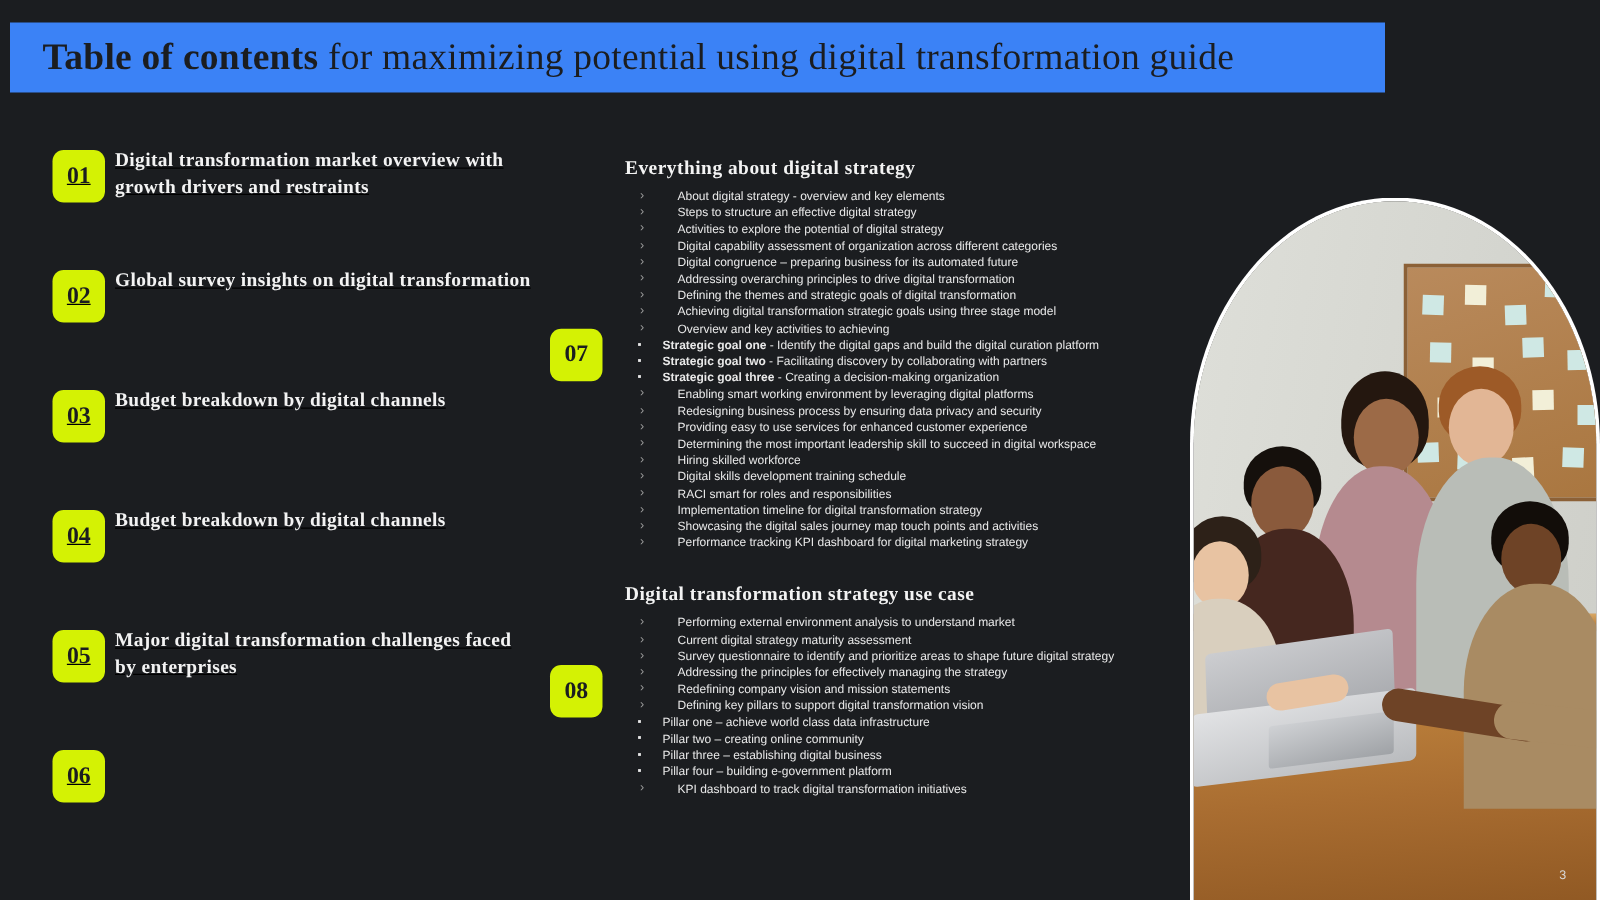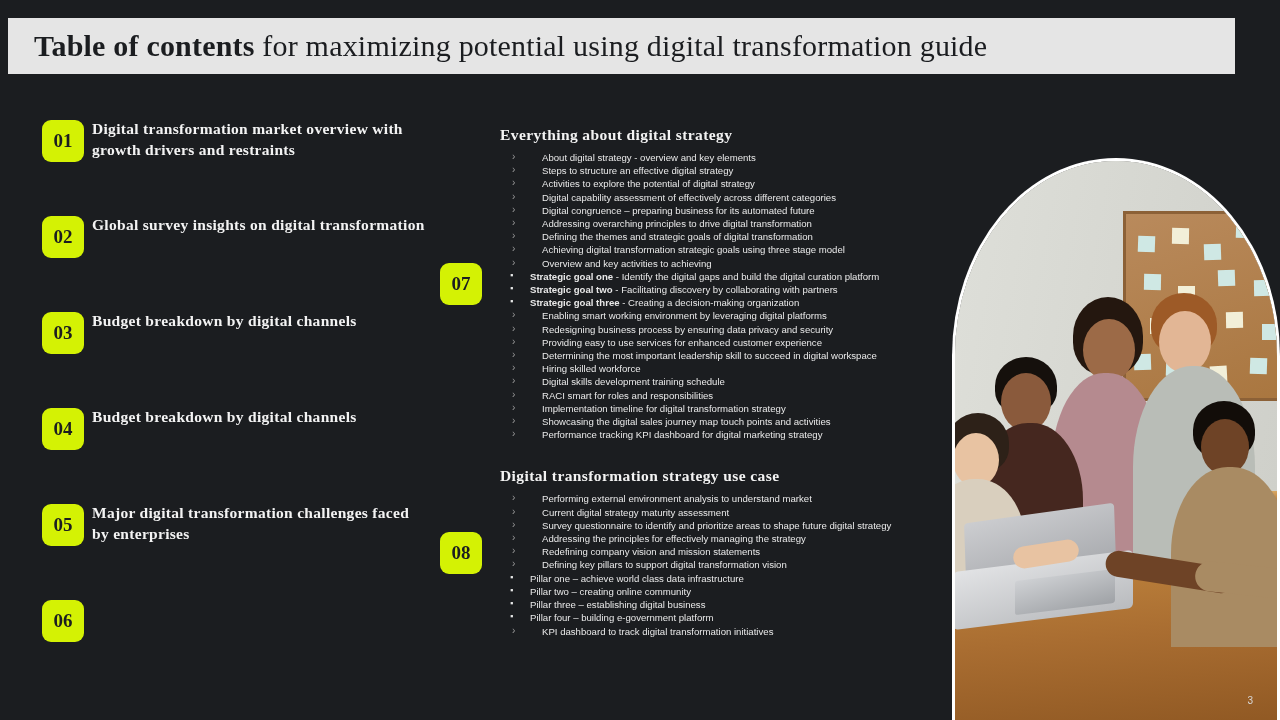--- a/index.html
+++ b/index.html
@@ -12,22 +12,22 @@
   .slide {
     position:relative;
     width:1280px; height:720px;
     background:#1b1d20;
   }
 
   
   .header-bar {
     position:absolute;
     left:8px; top:18px;
-    width:1227px; height:56px;
-    background:#e5e5e5;
+    width:1100px; height:56px;
+    background:#3b82f6;
     display:flex; align-items:center;
     padding-left:26px;
     overflow:hidden;
   }
   .header-title {
     font-family:"Liberation Serif", serif;
     font-size:30px;
     color:#1b1d20;
     white-space:nowrap;
     letter-spacing:.2px;
@@ -45,20 +45,21 @@
     font-size:19px; font-weight:bold;
     color:#1b1d20;
     flex:0 0 auto;
   }
 
   
   .left-col {
     position:absolute;
     left:42px; top:118px;
     width:385px;
+    text-decoration:underline;
   }
   .left-item {
     display:flex;
     align-items:flex-start;
     margin-bottom:52px;
   }
   .left-item .badge { margin-top:2px; }
   .left-text {
     margin-left:8px;
     font-family:"Liberation Serif", serif;
@@ -220,21 +221,21 @@
 
   <div class="right-col" id="rightCol">
       <div class="sec">
         <div class="badge">07</div>
         <div class="sec-body">
           <div class="sec-title">Everything  about digital  strategy</div>
           <ul class="bul">
             <li>About digital  strategy - overview and key elements</li>
             <li>Steps to  structure an effective digital strategy</li>
             <li>Activities to explore the  potential  of digital  strategy</li>
-            <li>Digital  capability assessment of effectively across different categories</li>
+            <li>Digital  capability assessment of organization across different categories</li>
             <li>Digital  congruence – preparing business for its automated  future</li>
             <li>Addressing overarching principles to drive digital  transformation</li>
             <li>Defining the themes and strategic goals of digital transformation</li>
             <li>Achieving digital transformation strategic goals using three stage model</li>
             <li>Overview and key activities to achieving</li>
             <li class="nested">
               <ul class="sub">
                 <li><span class="b">Strategic goal one</span><span> - Identify the digital  gaps and build  the digital  curation platform</span></li>
                 <li><span class="b">Strategic goal two</span><span> - Facilitating discovery by collaborating with partners</span></li>
                 <li><span class="b">Strategic goal three</span><span> - Creating a decision-making organization</span></li>

